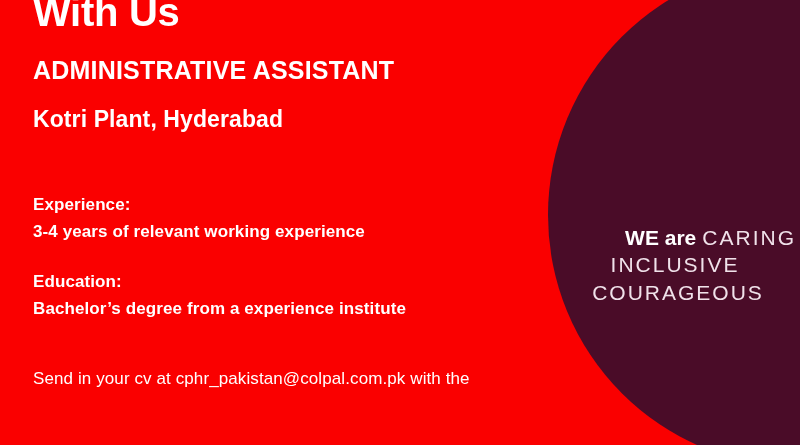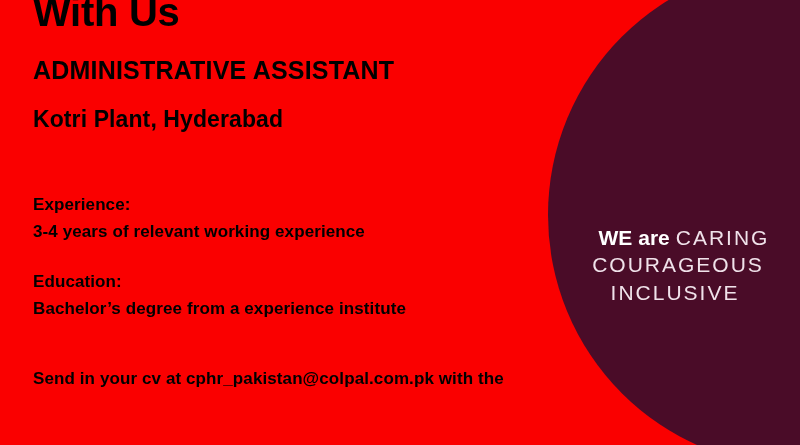--- a/index.html
+++ b/index.html
@@ -39,39 +39,39 @@
     text-align: center;
     line-height: 1.30;
     white-space: nowrap;
   }
   .values-line {
     font-size: 21px;
     color: #f0e2ea;
     letter-spacing: 2.0px;
     font-weight: 300;
   }
-  #values-line-1 { text-align: center; padding-left: 12px; }
+  #values-line-1 { text-align: right; padding-left: 12px; }
   #values-line-2 { padding-right: 6px; }
   #values-line-3 { padding-right: 0px; }
   .we-are {
     font-weight: bold;
     color: #ffffff;
     letter-spacing: 0px;
     font-size: 21px;
     padding-right: 6px;
   }
 
   
   #content {
     position: absolute;
     z-index: 2;
     left: 33px;
     top: 0;
     width: 560px;
-    color: #000000;
+    color: #ffffff;
   }
   #headline {
     font-size: 40px;
     font-weight: bold;
     line-height: 1.0;
     margin-top: -8px;
     letter-spacing: -0.3px;
   }
   #job-title {
     font-size: 25px;
@@ -96,36 +96,36 @@
   }
   .req-value {
     font-size: 17px;
     font-weight: bold;
     margin-top: 7px;
     letter-spacing: 0.1px;
   }
   #apply-block { margin-top: 48px; }
   .apply-line {
     font-size: 17px;
-    font-weight: bold;
+    font-weight: normal;
     letter-spacing: 0.1px;
     line-height: 1.45;
   }
 </style>
 </head>
 <body>
 
 <div id="poster">
 
   <div id="brand-circle"></div>
 
   <div id="values-block">
     <div class="values-line" id="values-line-1"><span class="we-are">WE are</span><span>CARING</span></div>
+    <div class="values-line" id="values-line-2">INCLUSIVE</div>
     <div class="values-line" id="values-line-3">COURAGEOUS</div>
-    <div class="values-line" id="values-line-2">INCLUSIVE</div>
   </div>
 
   <div id="content">
 
     <div id="headline">With Us</div>
 
     <div id="job-title">ADMINISTRATIVE ASSISTANT</div>
     <div id="job-location">Kotri Plant, Hyderabad</div>
 
     <div class="req-group" id="exp-group">

